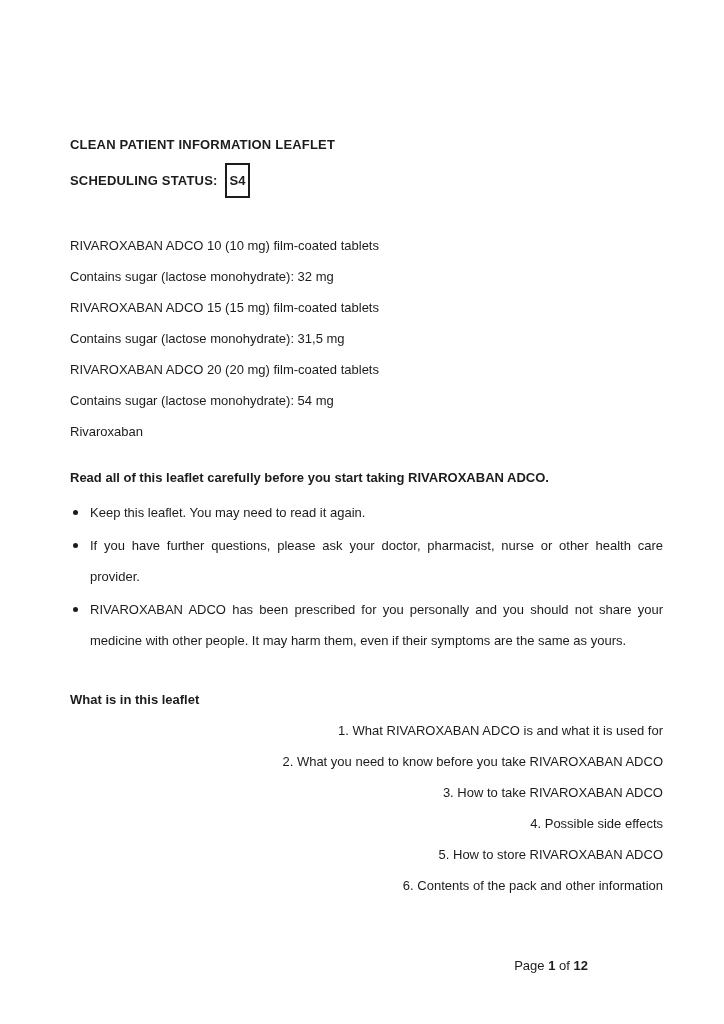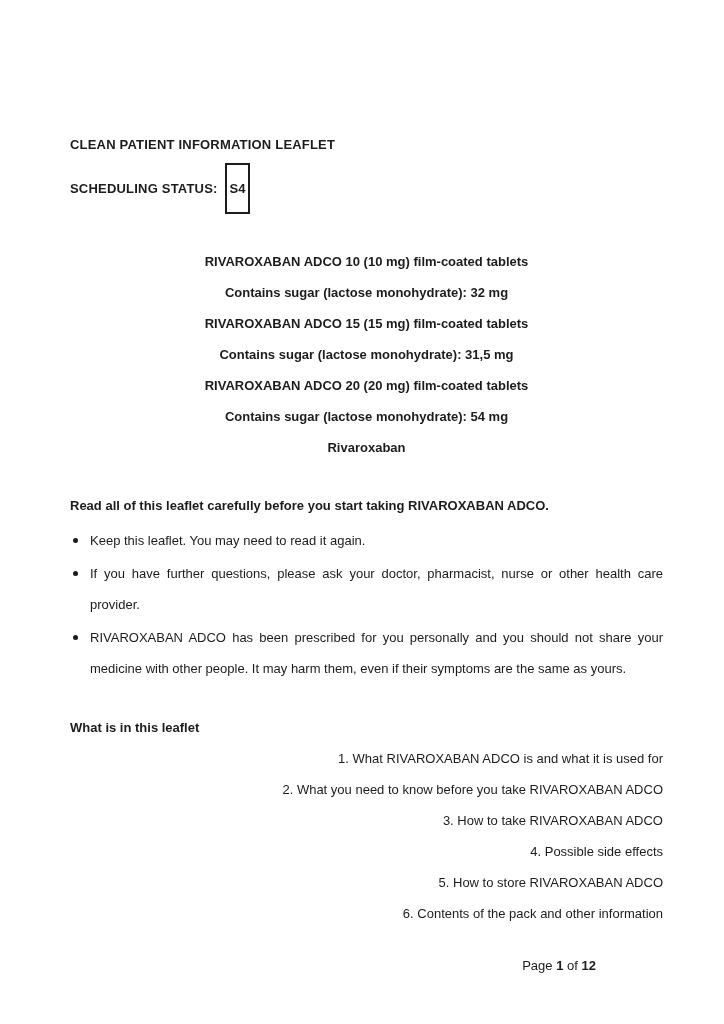--- a/index.html
+++ b/index.html
@@ -31,31 +31,31 @@
   }
   .scheduling-line {
     margin-top: 3px;
     font-weight: bold;
     letter-spacing: 0.2px;
   }
   .s4-box {
     display: inline-block;
     border: 2px solid #1c1c1c;
     line-height: 15px;
-    padding: 16px 2px;
+    padding: 8px 2px;
     margin-left: 4px;
     font-weight: bold;
   }
   .product-headings {
     margin-top: 32px;
-    text-align: center;
-    font-weight: bold;
+    text-align: left;
+    font-weight: normal;
   }
   .intro-heading {
-    margin-top: 27px;
+    margin-top: 15px;
     font-weight: bold;
   }
   .bullet-item {
     position: relative;
     padding-left: 20px;
     text-align: justify;
   }
   .bullet-item.b1 { margin-top: 4px; }
   .bullet-item.b2 { margin-top: 2px; }
   .bullet-item.b3 { margin-top: 2px; }
@@ -71,21 +71,21 @@
   .toc-heading {
     margin-top: 28px;
     font-weight: bold;
   }
   .toc-item {
     text-align: right;
   }
   .footer {
     position: absolute;
     top: 956px;
-    right: 84px;
+    right: 92px;
     font-size: 13px;
     line-height: 20px;
     color: #1c1c1c;
   }
   .footer .num { font-weight: bold; }
 </style>
 </head>
 <body>
 
 <div class="page">

